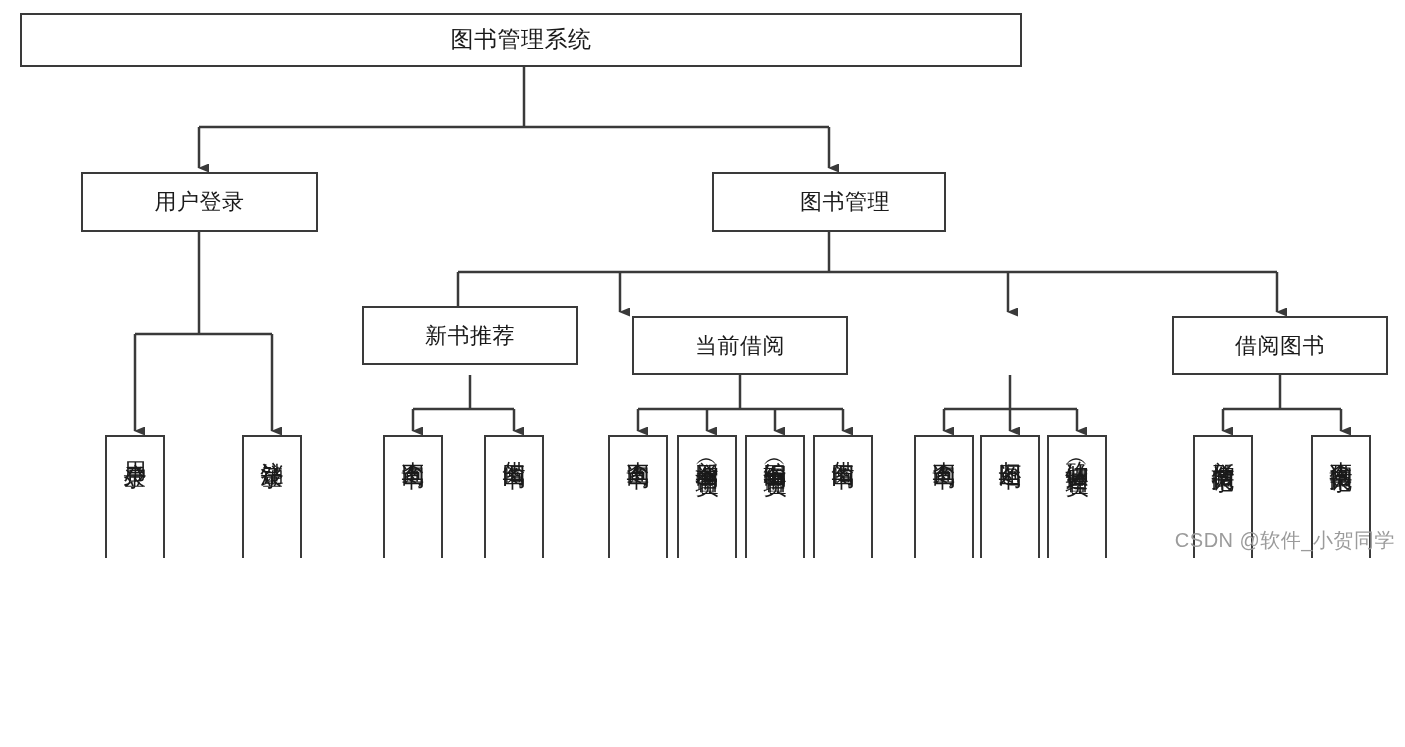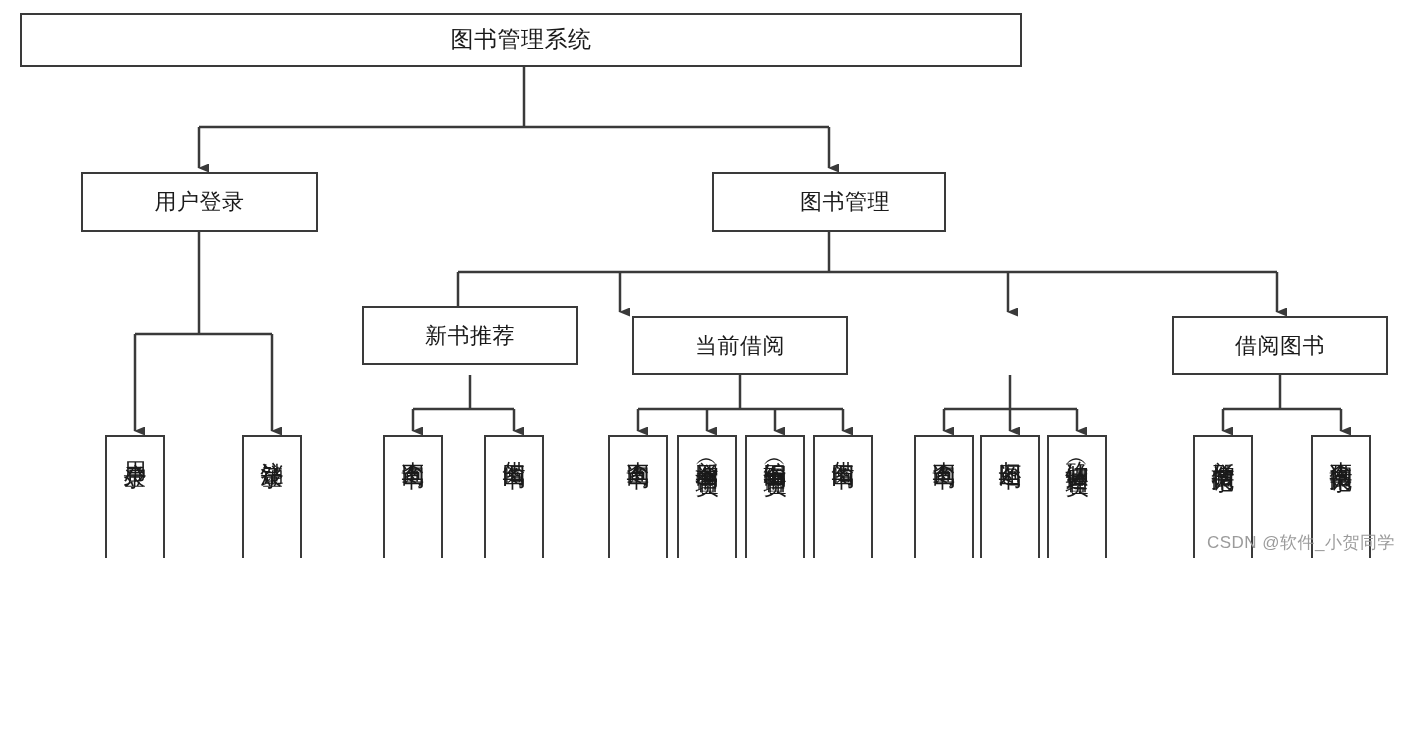--- a/index.html
+++ b/index.html
@@ -60,21 +60,21 @@
     text-orientation: upright;
     font-size: 23px;
     letter-spacing: 2px;
     line-height: 1;
     white-space: nowrap;
   }
   #watermark {
     position: absolute;
     right: 10px;
     bottom: 4px;
-    font-size: 17px;
+    font-size: 20px;
     color: #9b9b9b;
     white-space: nowrap;
     letter-spacing: 0.5px;
     pointer-events: none;
   }
 </style>
 </head>
 <body>
 
 <div id="diagram-canvas">

